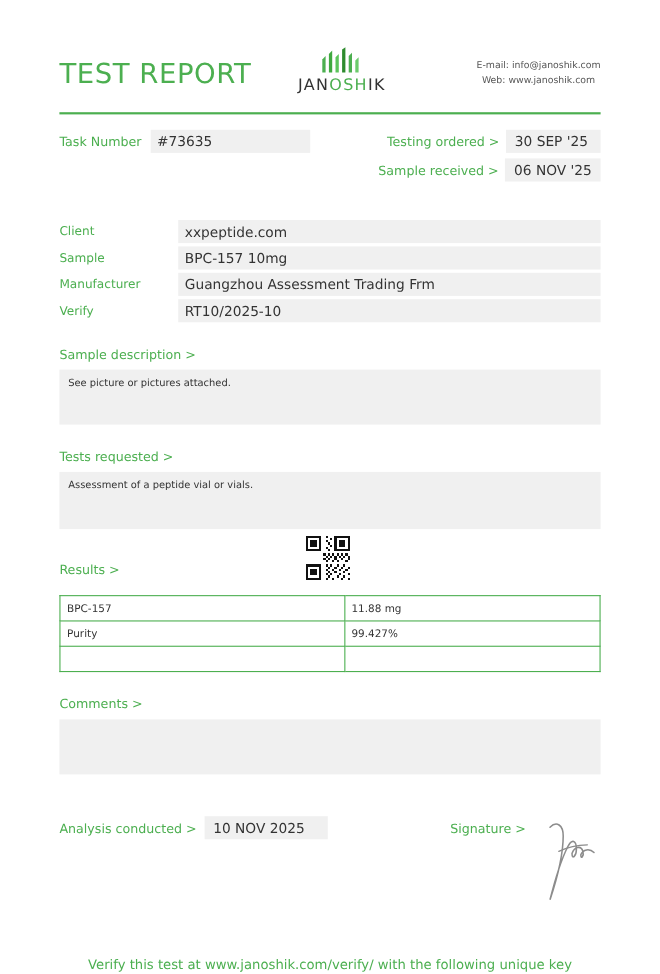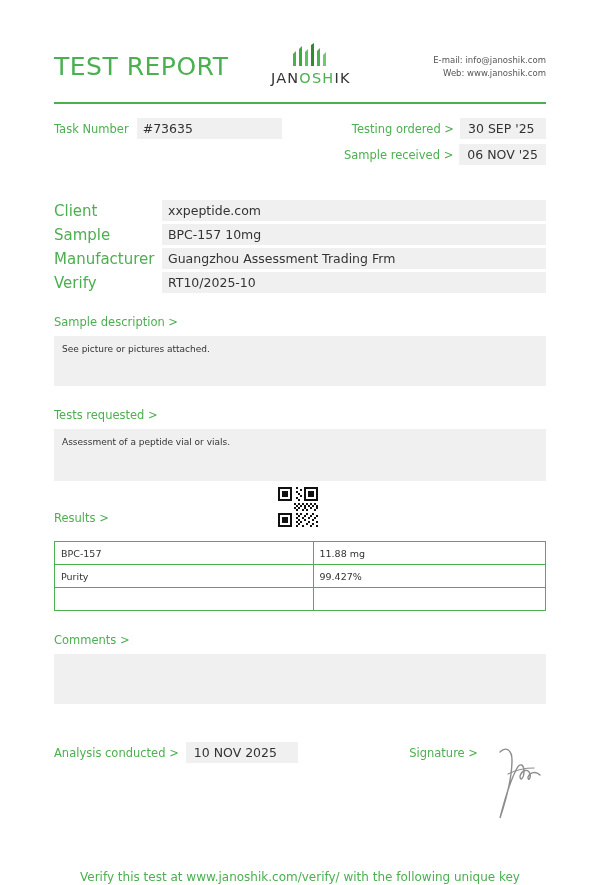--- a/index.html
+++ b/index.html
@@ -49,21 +49,21 @@
   .logo-text {
     font-size: 14.5px;
     letter-spacing: 1.2px;
     color: #333;
     font-weight: 400;
   }
   .logo-text .hl { color: #4caf50; }
   .contact {
     font-size: 8.5px;
     color: #555;
-    text-align: right;
+    text-align: center;
     line-height: 1.55;
     margin-top: 14px;
   }
   .rule {
     border: 0;
     border-top: 2px solid #4caf50;
     margin: 16px 0 0 0;
   }
   
   .task-row {
@@ -112,21 +112,21 @@
   }
   .info-row {
     display: flex;
     align-items: center;
     margin-bottom: 3px;
   }
   .info-label {
     width: 108px;
     flex: 0 0 108px;
     color: #4caf50;
-    font-size: 15px;
+    font-size: 11px;
   }
   .info-value {
     flex: 1;
     background: #f0f0f0;
     padding: 3px 6px;
     font-size: 12.5px;
     color: #333;
     box-sizing: border-box;
   }
   

